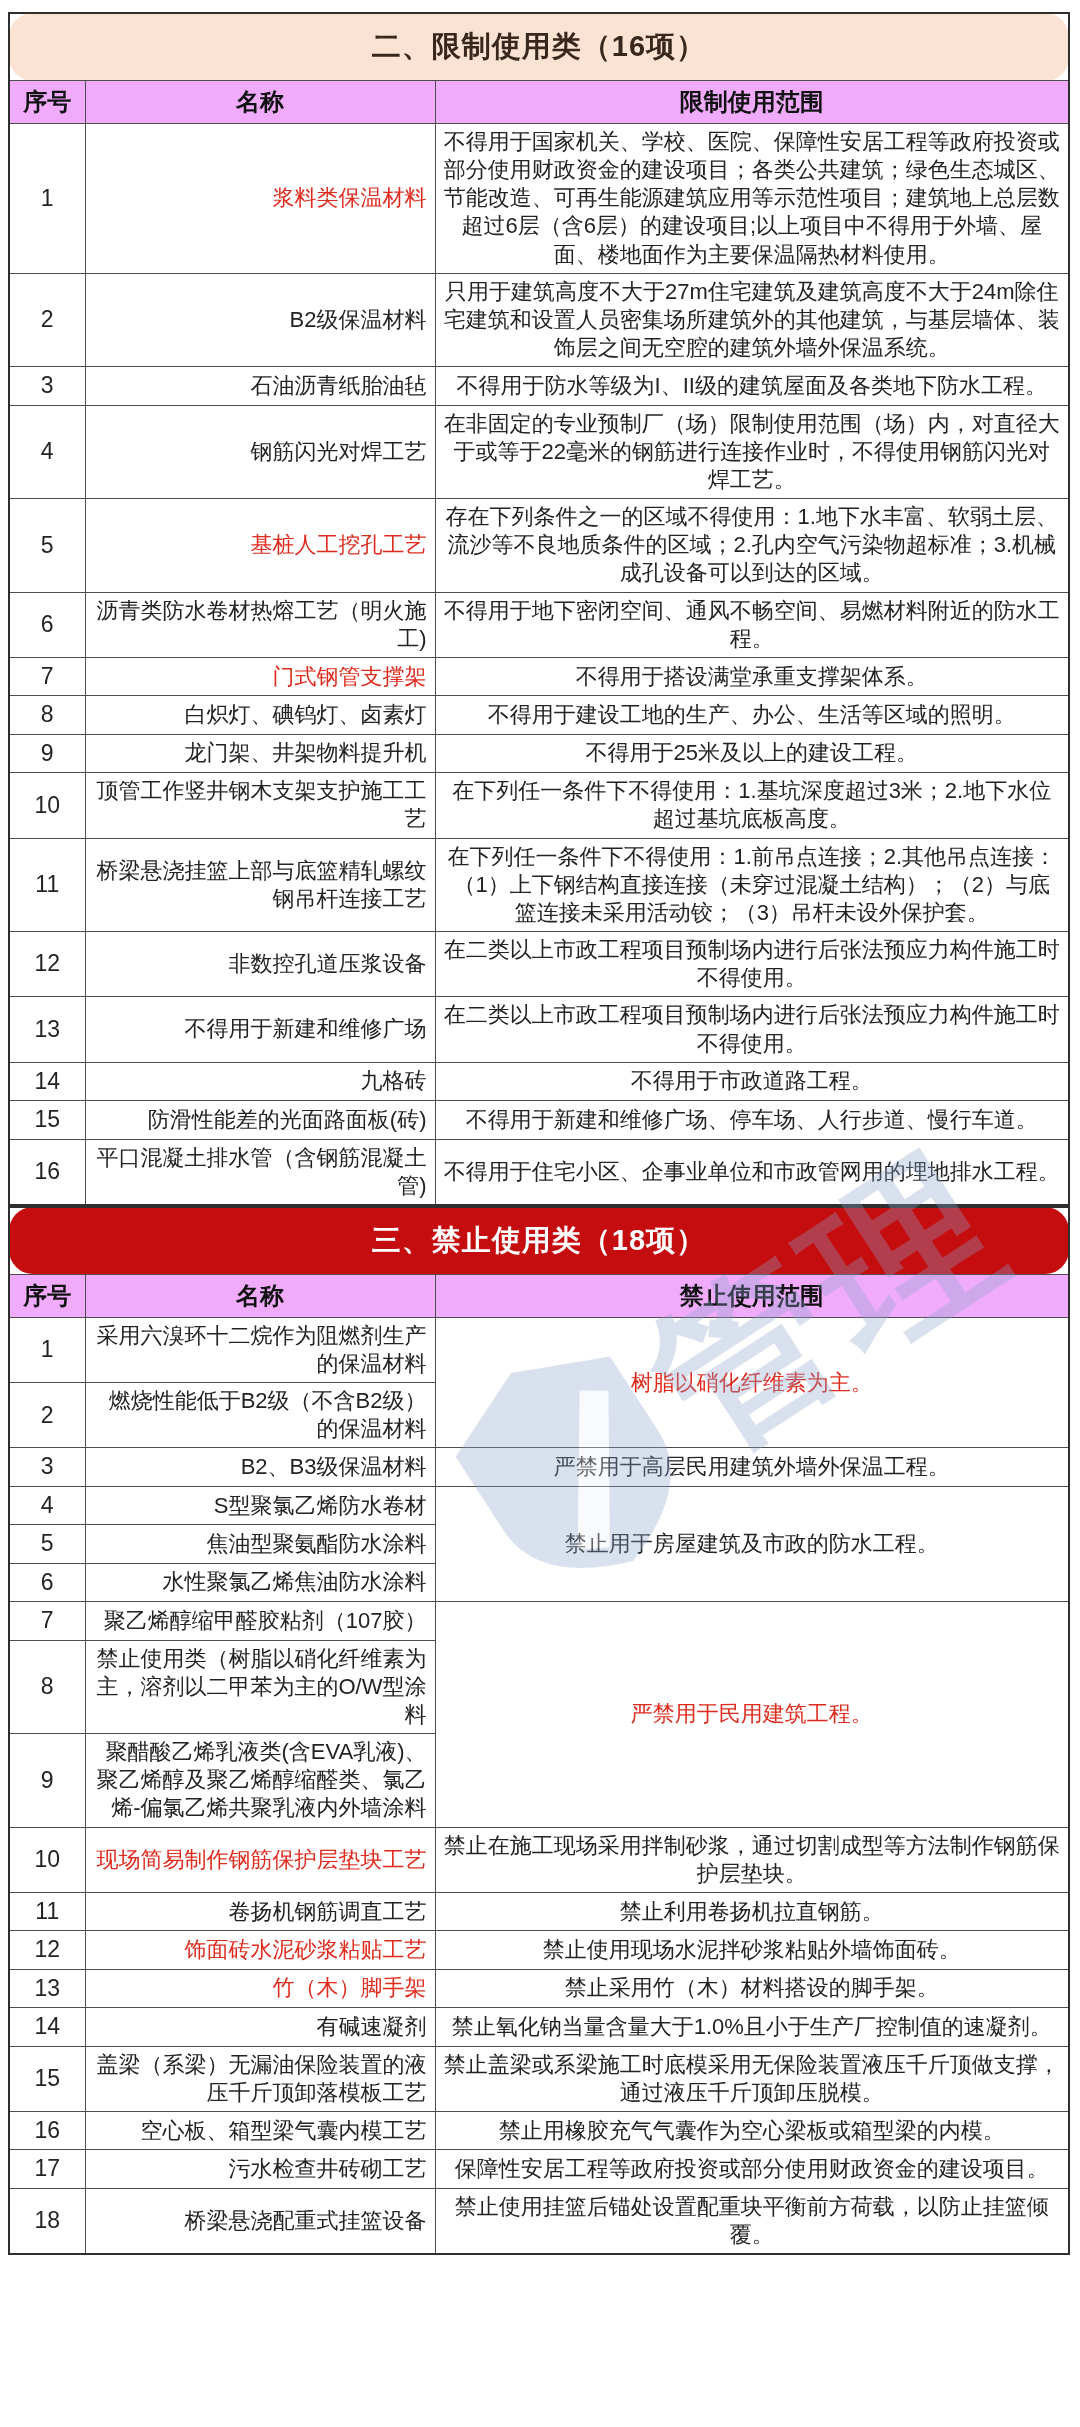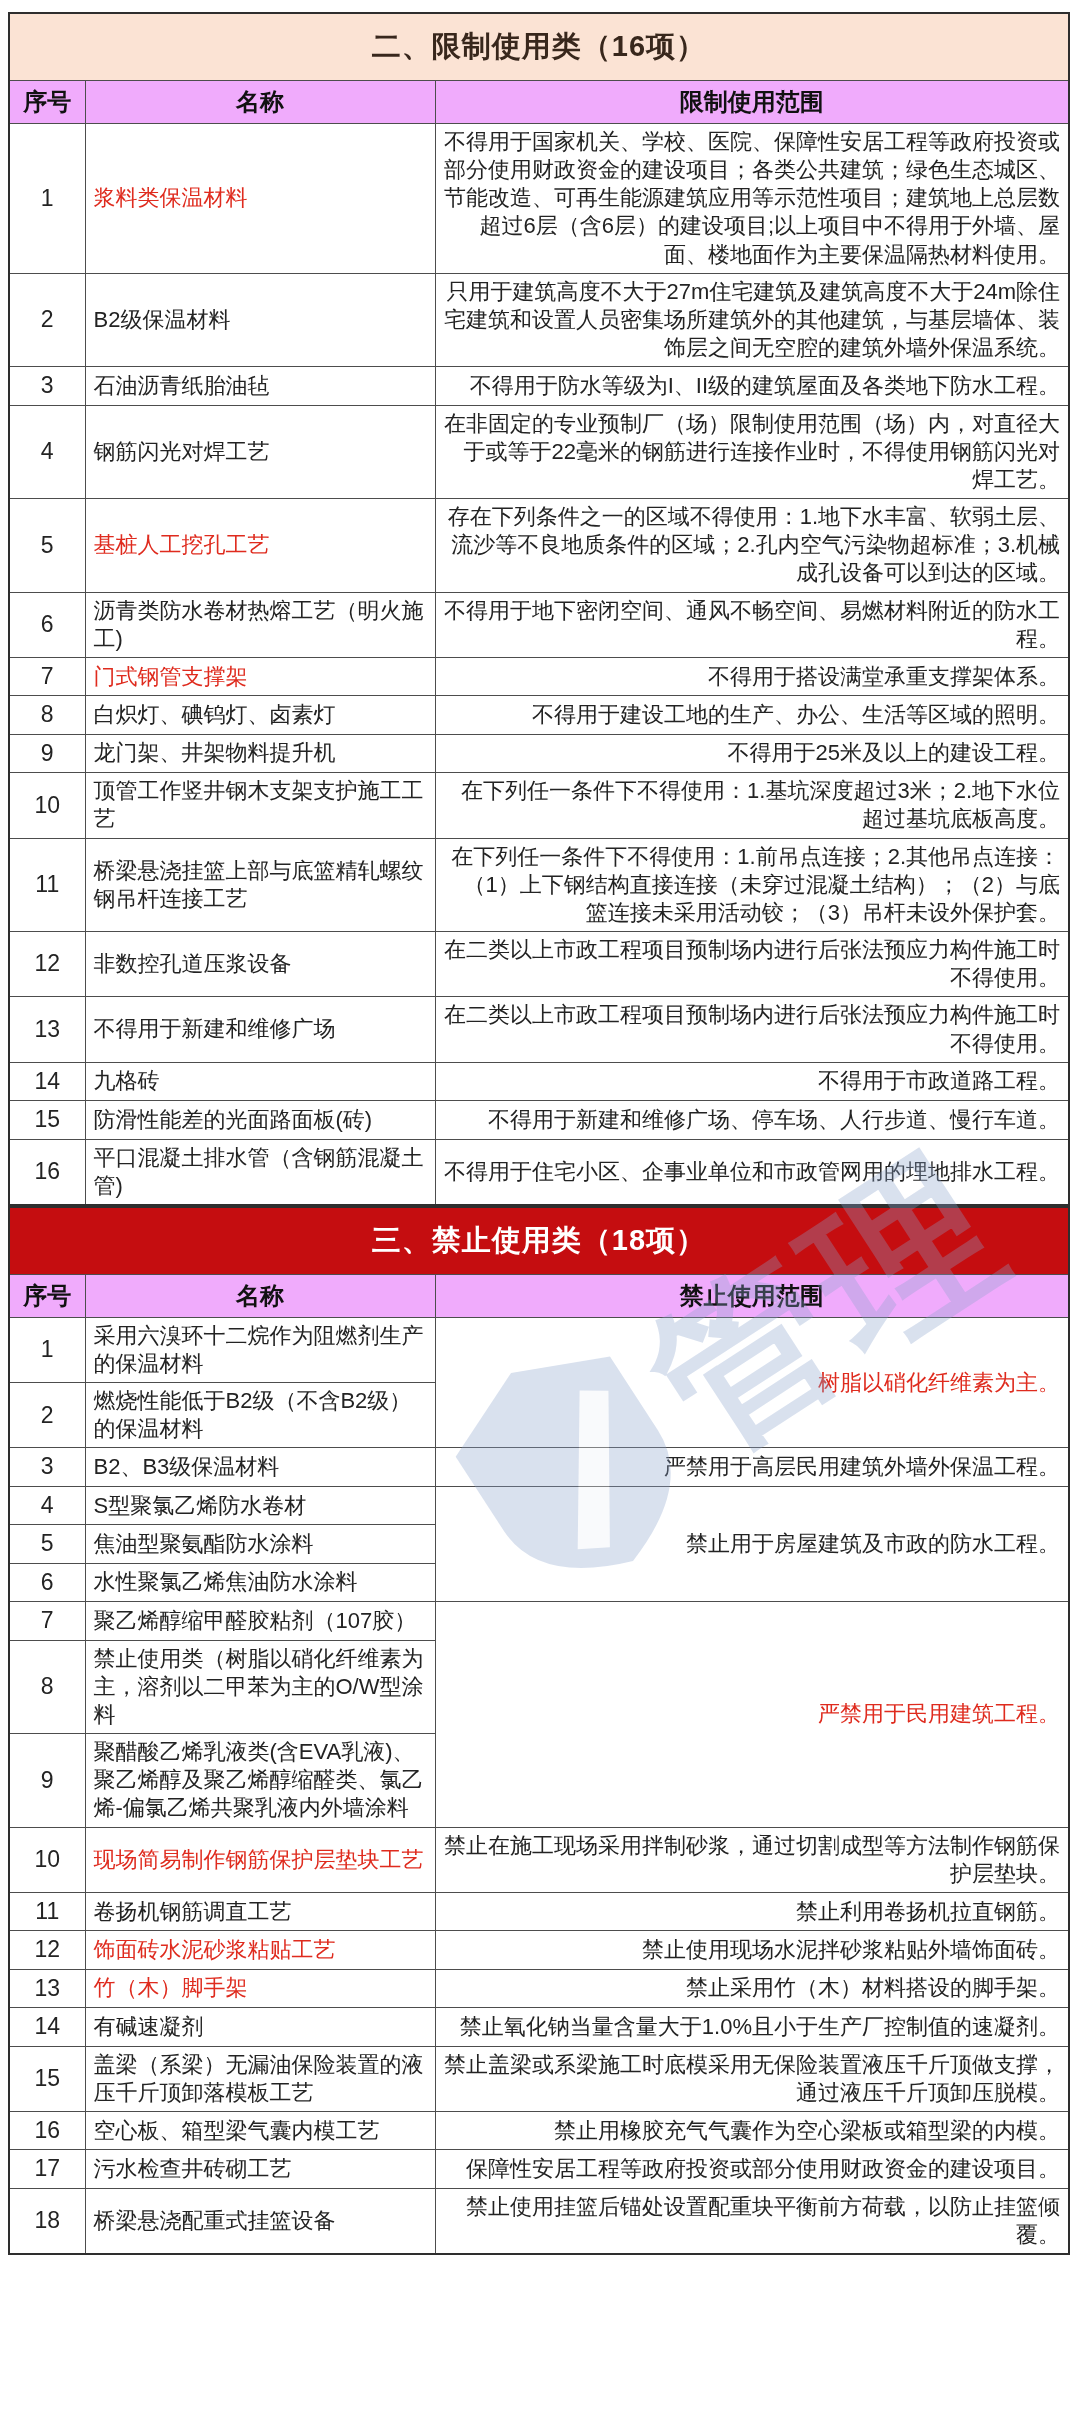--- a/index.html
+++ b/index.html
@@ -17,34 +17,34 @@
     font-family:"Liberation Sans","DejaVu Sans",sans-serif;
     color:var(--text);
   }
   .sheet{position:relative;padding:12px 10px 14px 8px;}
   table{border-collapse:collapse;width:100%;table-layout:fixed;border:2px solid var(--outer);}
   td,th{border:1px solid var(--border);word-break:break-all;}
   col.c-no{width:76px;}
   col.c-name{width:350px;}
   tr.band th{
     font-size:29px;font-weight:bold;text-align:center;
-    padding:13px 6px;letter-spacing:1px;
+    padding:13px 6px;letter-spacing:1px;border-radius:24px;
   }
   .t2 tr.band th{background:var(--peach_bg);color:#38271c;}
   .t3 tr.band th{background:var(--red_bg);color:#ffffff;}
   tr.cols th{
     font-size:24px;font-weight:bold;text-align:center;
     padding:5px 4px;background:#f0abfc;color:#111;
   }
   tbody td{
     font-size:22px;line-height:1.28;padding:4px 8px;vertical-align:middle;
   }
   td.col-no{text-align:center;font-size:23px;padding:4px 2px;}
-  td.col-name{text-align:left;}
-  td.col-scope{text-align:right;}
+  td.col-name{text-align:right;}
+  td.col-scope{text-align:center;}
   .red{color:var(--red_text);}
   .watermark{
     position:absolute;top:935px;left:350px;width:700px;height:540px;
     display:flex;align-items:flex-end;gap:18px;
     transform:rotate(-33deg);transform-origin:50% 50%;
     color:var(--watermark);opacity:0.32;
     pointer-events:none;z-index:5;
   }
   .watermark .shield{width:200px;height:240px;flex:0 0 auto;}
   .watermark .wm-text{

